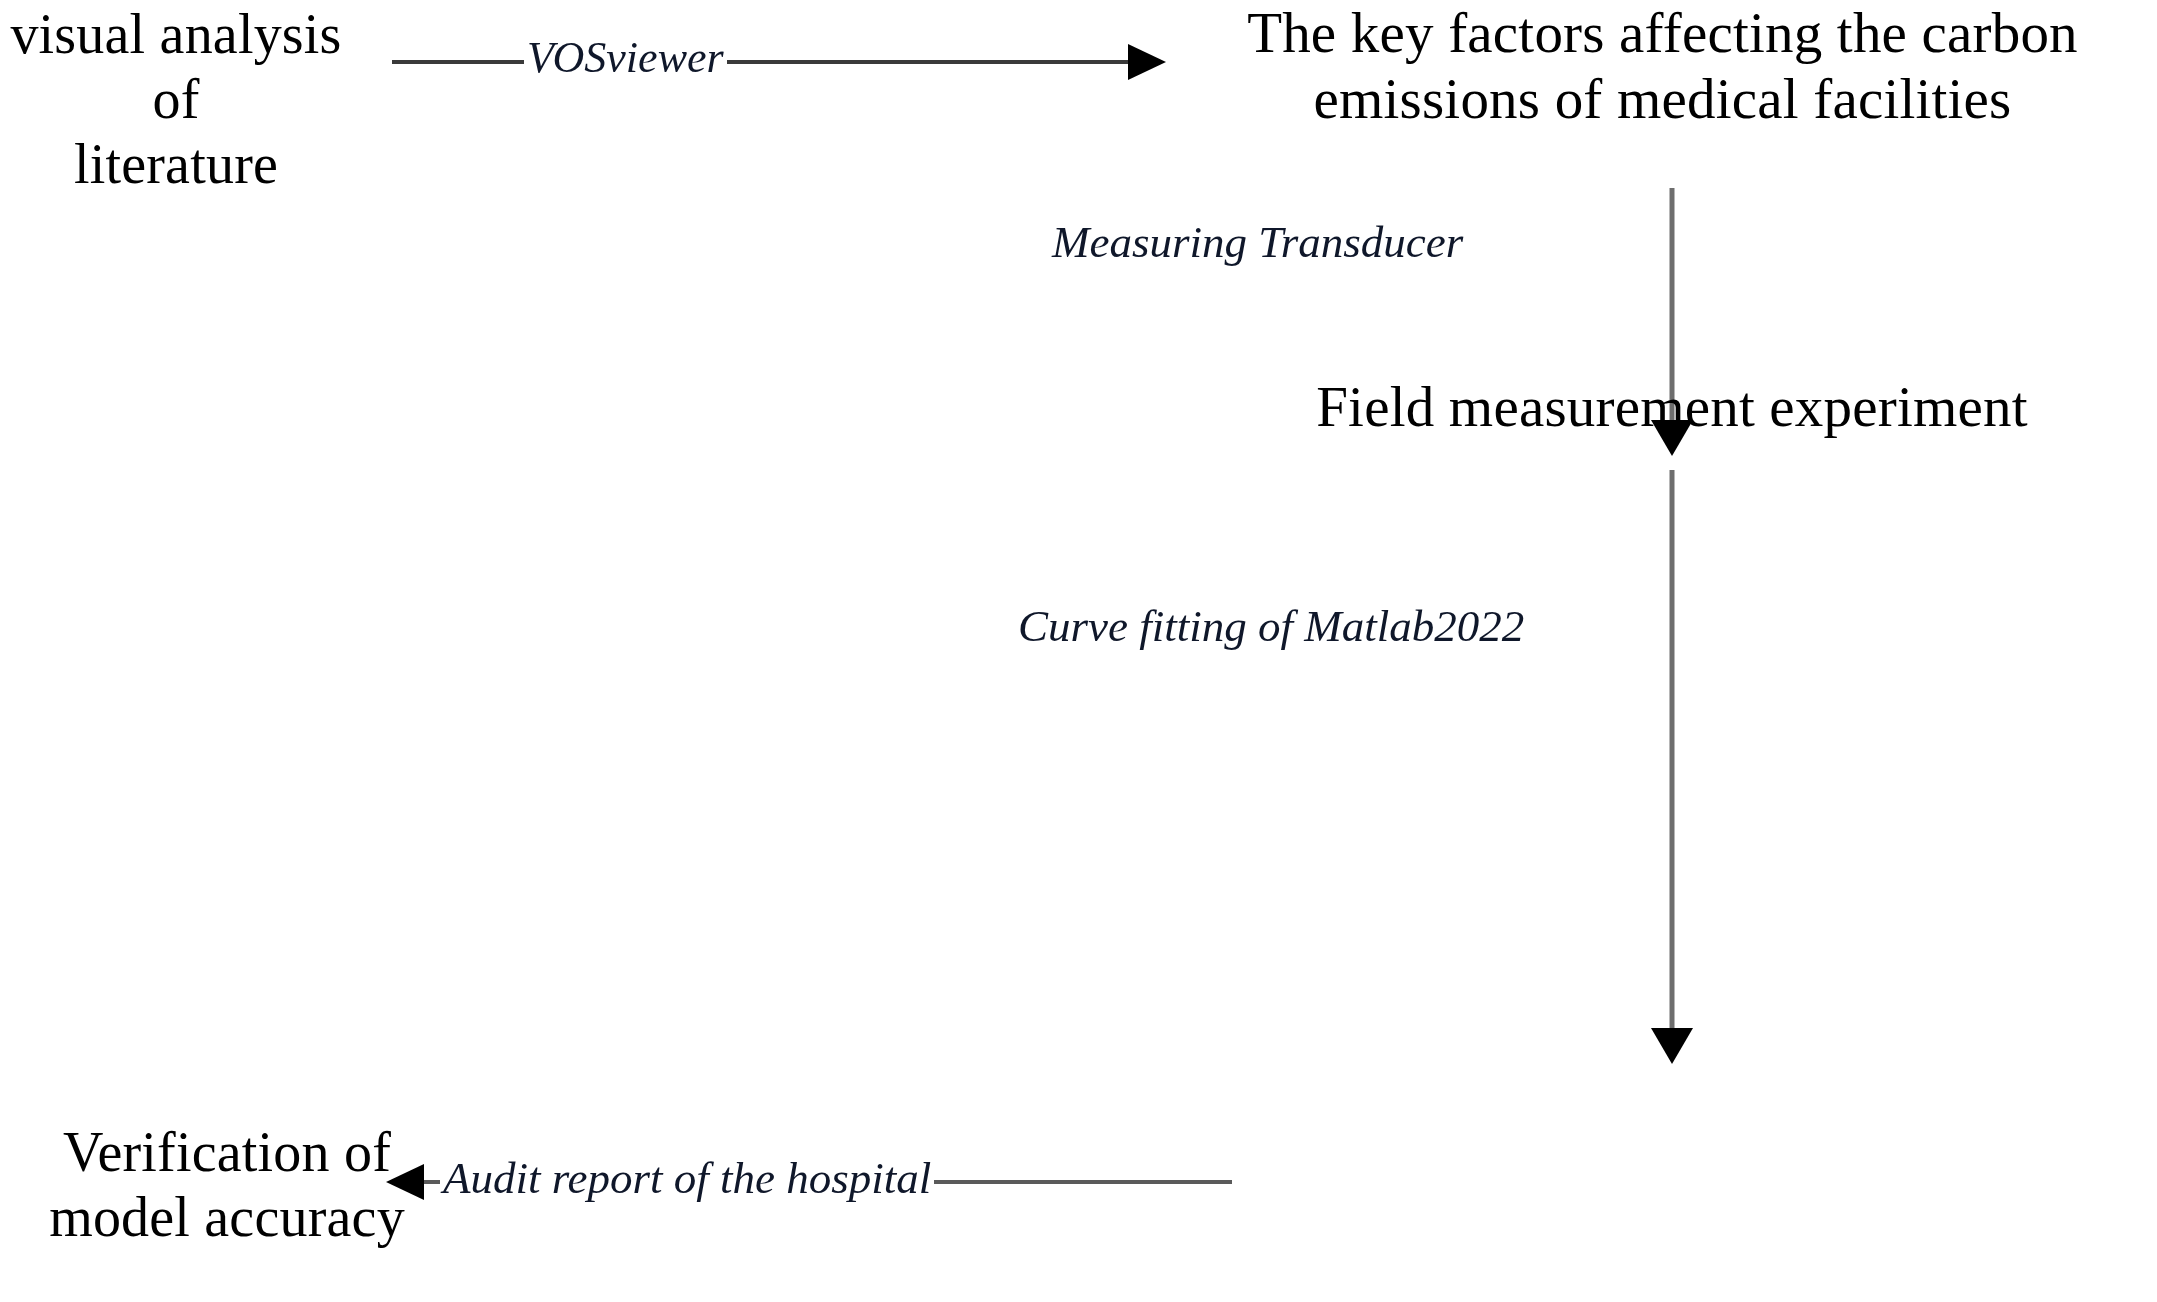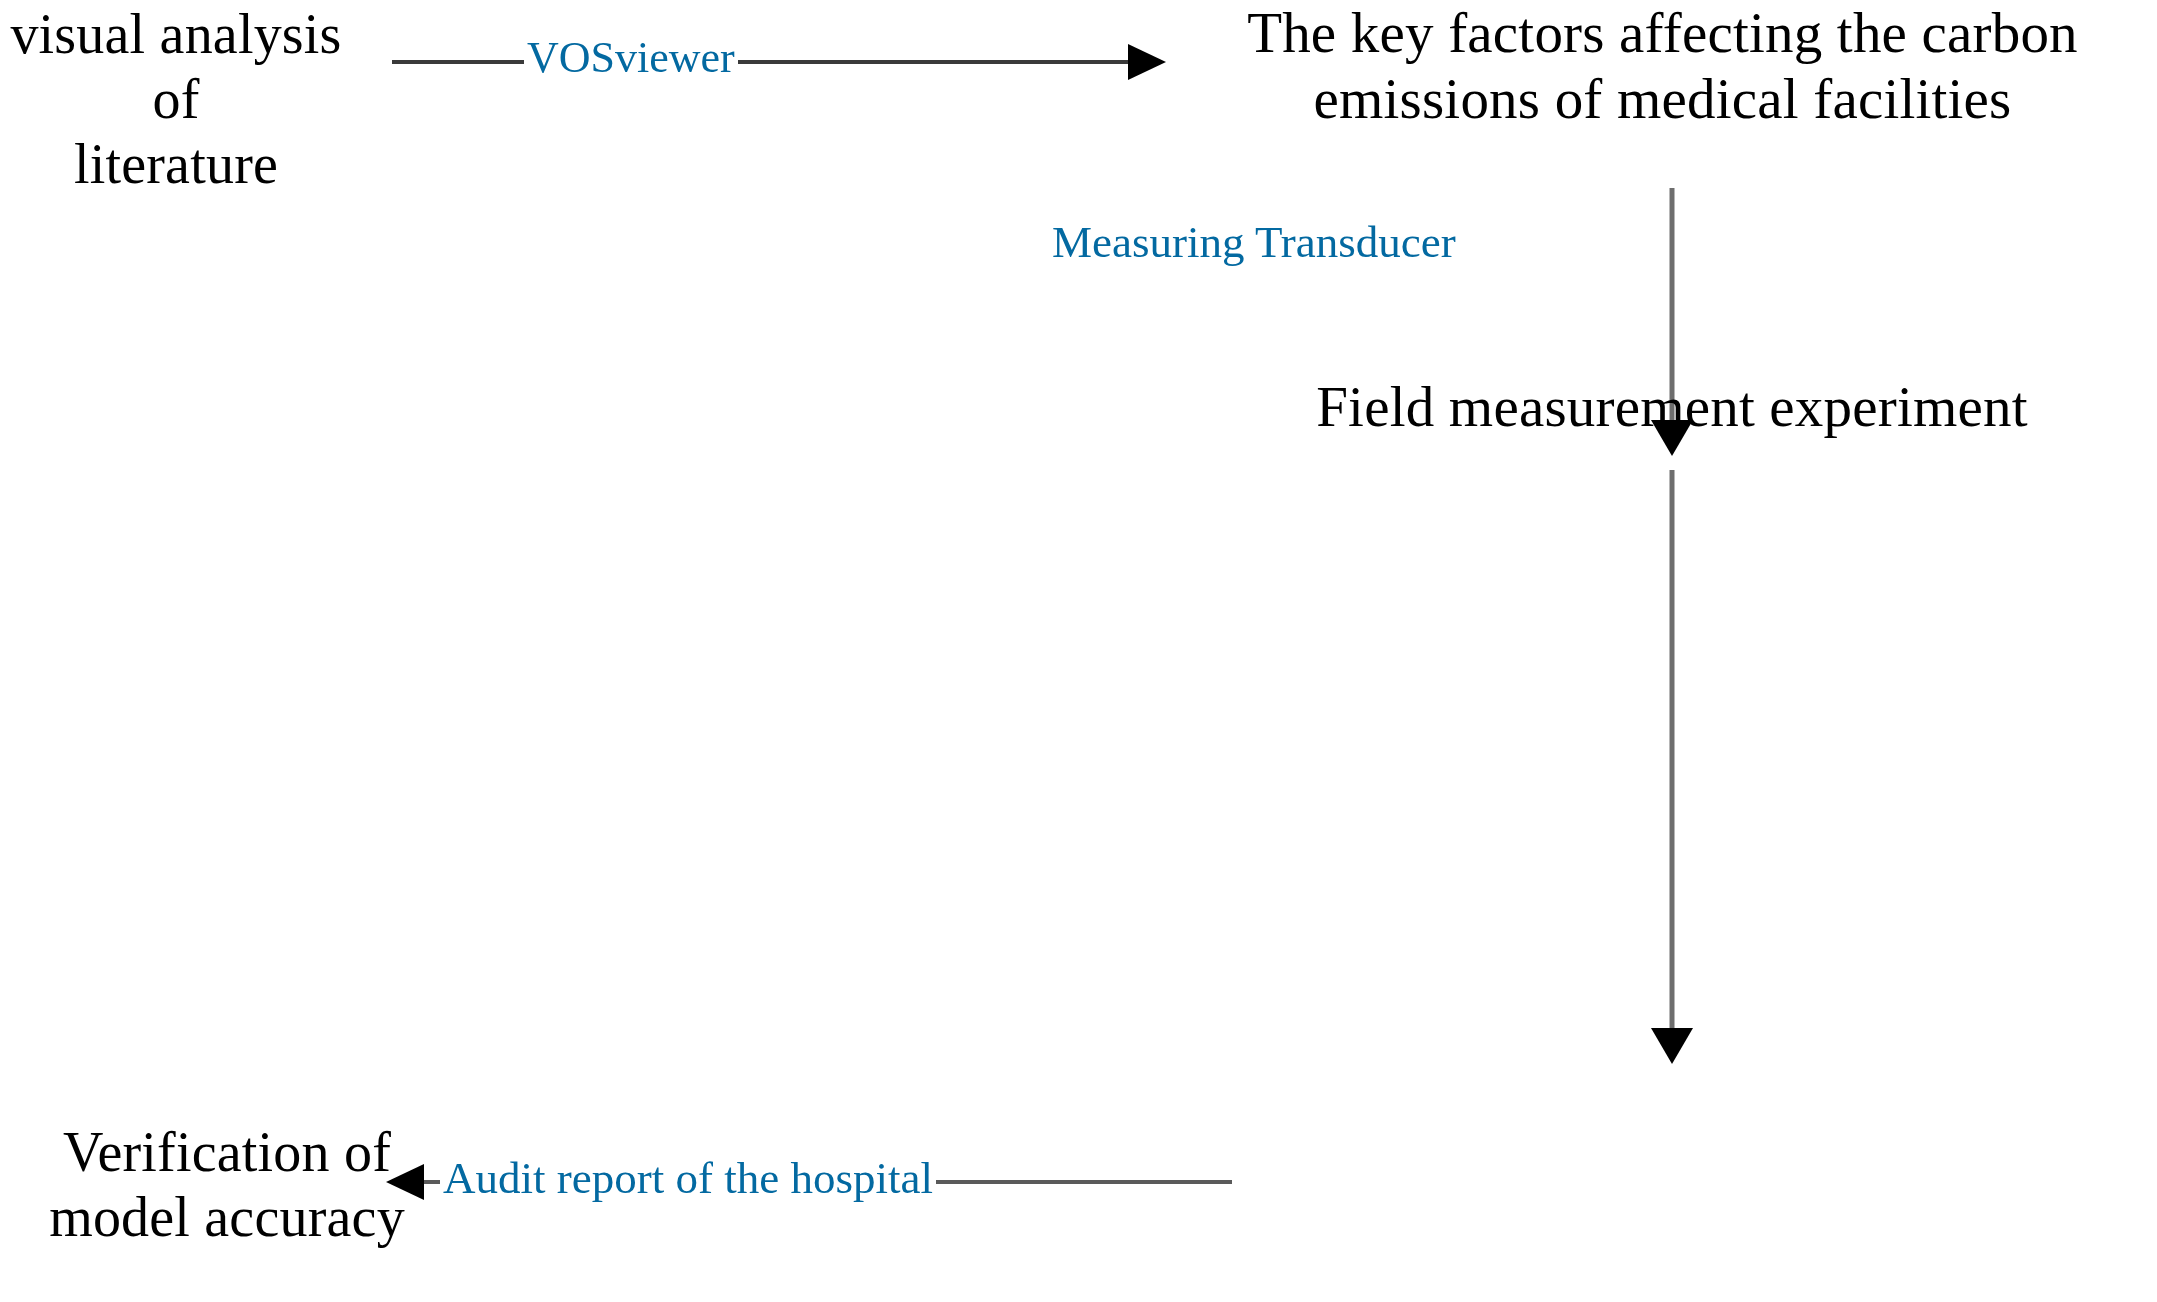--- a/index.html
+++ b/index.html
@@ -63,22 +63,23 @@
     left: 38px;
     top: 1120px;
     width: 378px;
     font-size: 56px;
   }
 
   
   .edge-label {
     position: absolute;
     font-family: "Liberation Serif", "DejaVu Serif", serif;
+    font-style: italic;
     font-weight: 400;
-    color: #0369a1;
+    color: #0f172a;
     background: #ffffff;
     white-space: nowrap;
     font-size: 44px;
     line-height: 1;
     padding: 0 3px;
   }
 
   #label-vosviewer {
     left: 524px;
     top: 36px;
@@ -149,16 +150,17 @@
 emissions of medical facilities</div>
 
 
   <div class="node" id="node-verification">Verification of
 model accuracy</div>
 
   <div class="edge-label" id="label-vosviewer">VOSviewer</div>
 
   <div class="edge-label" id="label-measuring-transducer">Measuring Transducer</div>
 
+  <div class="edge-label" id="label-curve-fitting">Curve fitting of Matlab2022</div>
 
   <div class="edge-label" id="label-audit-report">Audit report of the hospital</div>
 
 </div>
 
 </body></html>

